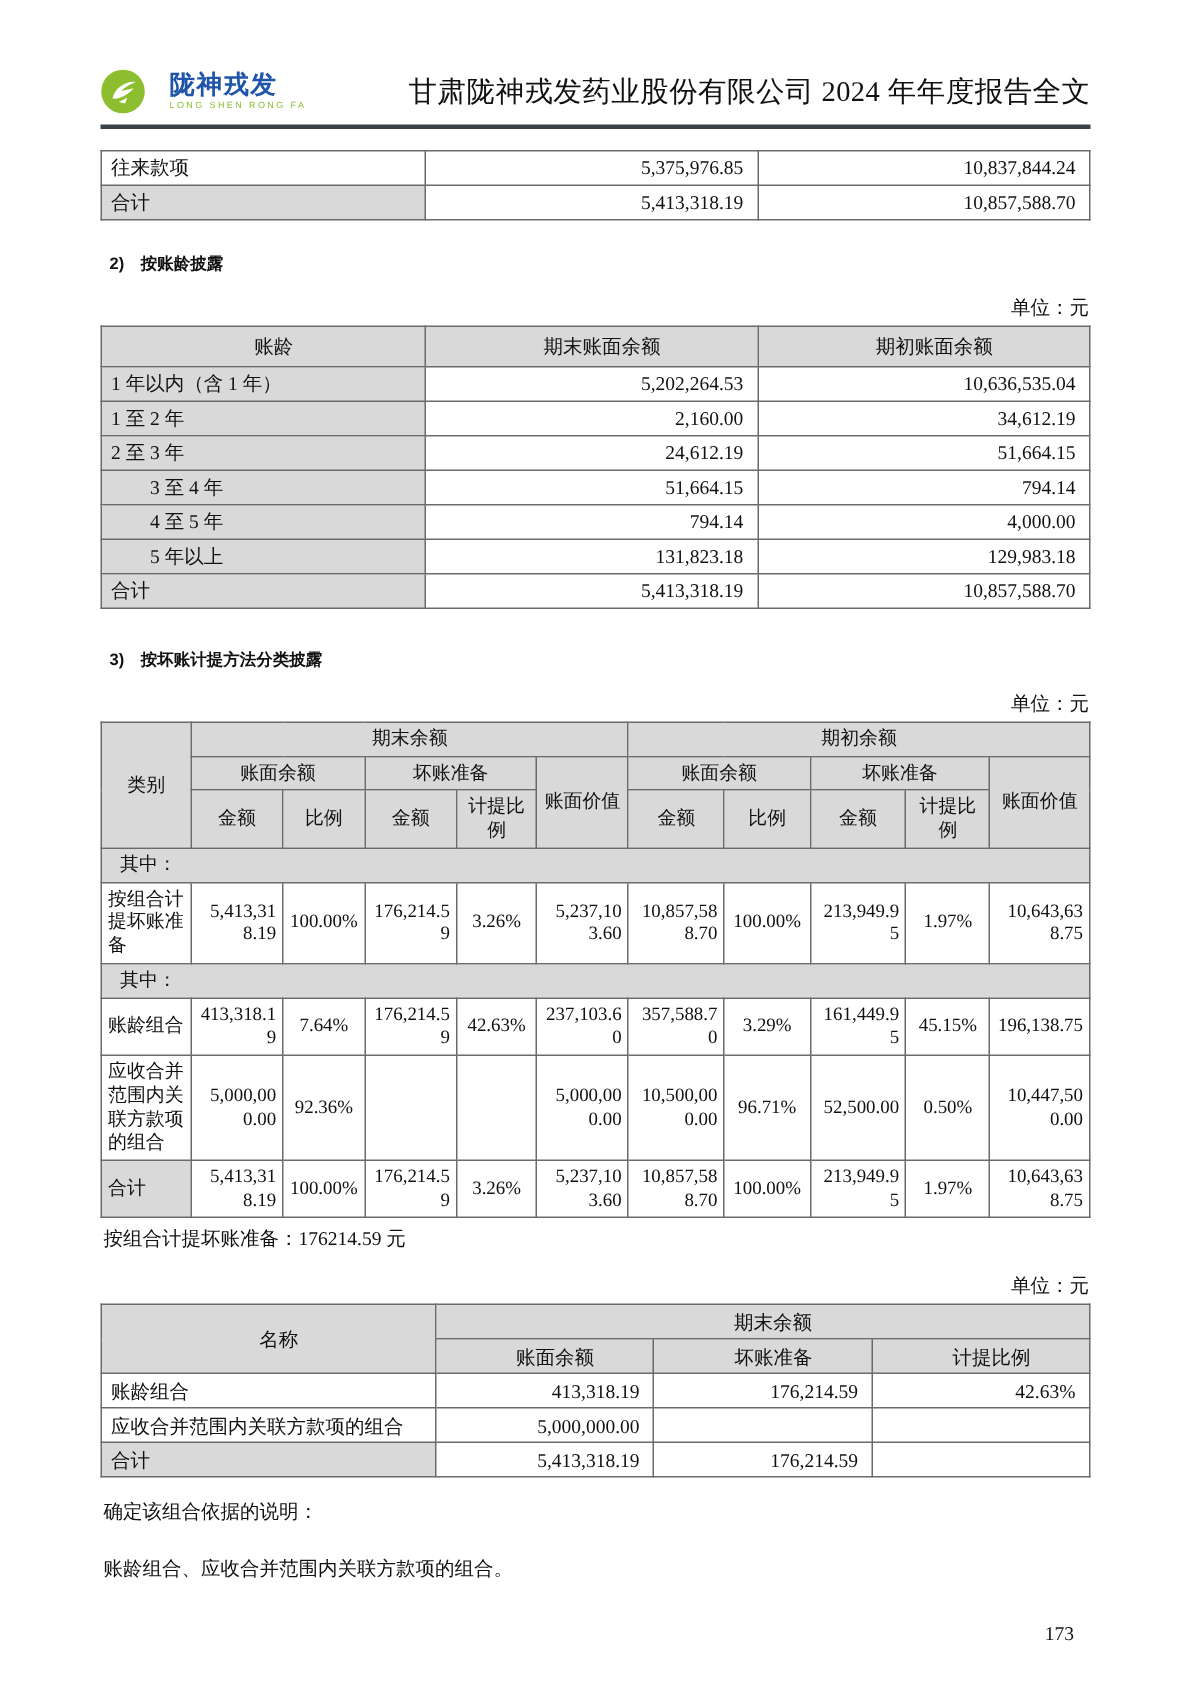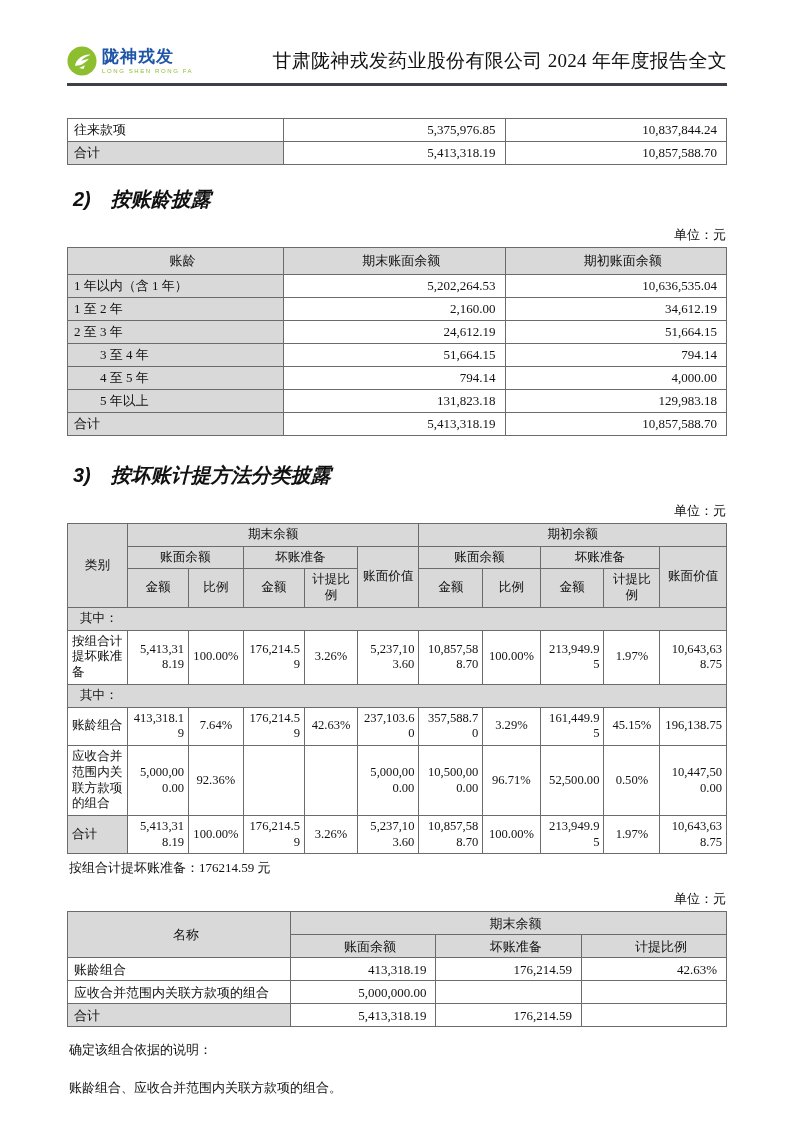--- a/index.html
+++ b/index.html
@@ -15,21 +15,21 @@
   body{
     width:793px;height:1122px;background:#ffffff;color:var(--text-color);
     font-family:"Liberation Serif","DejaVu Serif",serif;
     -webkit-font-smoothing:antialiased;
   }
   .page{width:793px;height:1122px;padding:46px 66px 0 67px;position:relative;}
 
   
   .hdr{display:flex;justify-content:space-between;align-items:flex-end;
        border-bottom:3px solid var(--rule-color);padding-bottom:7px;}
-  .logo{display:flex;align-items:center;gap:5px;}
+  .logo{display:flex;align-items:center;gap:16px;}
   .logo-mark{width:30px;height:30px;flex:0 0 auto;}
   .logo-txt{line-height:1;}
   .logo-name{font-family:"Liberation Sans","DejaVu Sans",sans-serif;
              font-weight:bold;font-size:17px;color:var(--accent-blue);letter-spacing:1px;}
   .logo-sub{font-family:"Liberation Sans","DejaVu Sans",sans-serif;
             font-size:6px;color:var(--accent-green);letter-spacing:1.6px;margin-top:3px;}
   .doc-title{font-size:19px;letter-spacing:0.3px;padding-bottom:2px;}
 
   
   table{border-collapse:collapse;width:100%;table-layout:fixed;}
@@ -38,38 +38,38 @@
         overflow:hidden;}
   th{background:var(--cell-gray);text-align:center;padding-left:20px;}
   td.label{text-align:left;word-break:break-all;}
   td.num{text-align:right;padding-right:9px;word-break:break-all;}
   td.pct{text-align:center;white-space:nowrap;padding:2px 1px;}
   tr.total td:first-child{background:var(--cell-gray);}
   tr.indent td:first-child{padding-left:32px;}
   td.section-cell{background:var(--cell-gray);text-align:left;}
   .gray-first tbody td:first-child{background:var(--cell-gray);}
 
-  .t1{margin-top:32px;}
+  .t1{margin-top:14px;}
   .t1 td{height:23px;}
   .t2 th{height:27px;}
   .t2 td{height:23px;}
 
   .t3 td,.t3 th{font-size:12.6px;line-height:1.25;padding:3px 4px;}
   .t3 th.h1{height:20px;}
   .t3 th.h2{height:20px;}
   .t3 th.h3{height:38px;}
   .t3 td.section-cell{height:20px;padding-left:12px;}
   .t3 td.num{padding-right:4px;}
 
   .t4 th{height:23px;}
   .t4 td{height:23px;}
 
   
   .sec-heading{font-family:"Liberation Sans","DejaVu Sans",sans-serif;
-               font-weight:bold;font-size:20px;margin:21px 0 0 6px;font-style:italic;}
+               font-weight:bold;font-size:11px;margin:21px 0 0 6px;}
   .sec-heading.s3{margin-top:26px;}
   .unit{text-align:right;font-size:13px;margin:13px 1px 3px 0;}
   .note-line{font-size:13px;margin:5px 0 0 2px;}
   .notes p{font-size:13px;margin:0 0 0 2px;}
   .notes .n1{margin-top:14px;}
   .notes .n2{margin-top:20px;}
   .page-number{text-align:right;font-size:13px;margin-top:26px;padding-right:11px;}
 </style>
 </head>
 <body>

